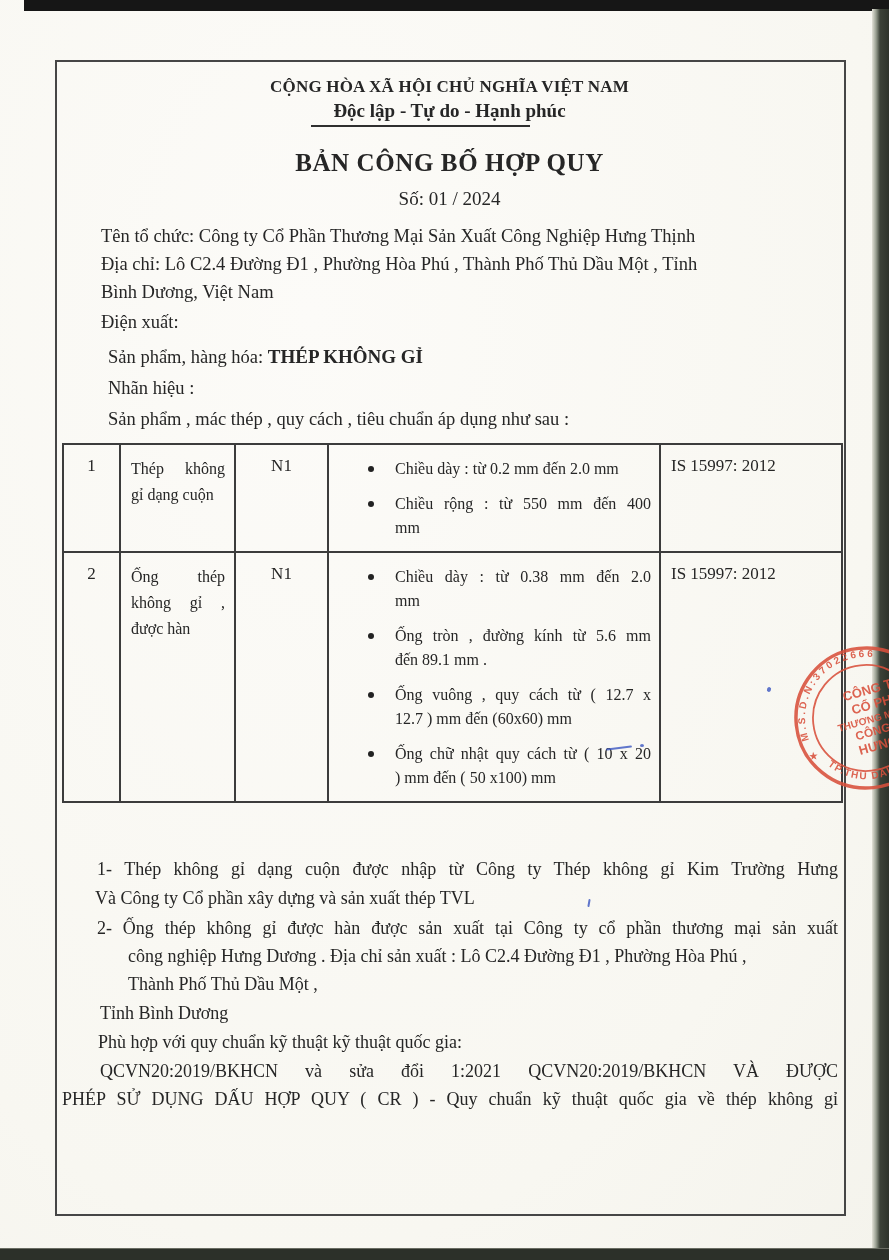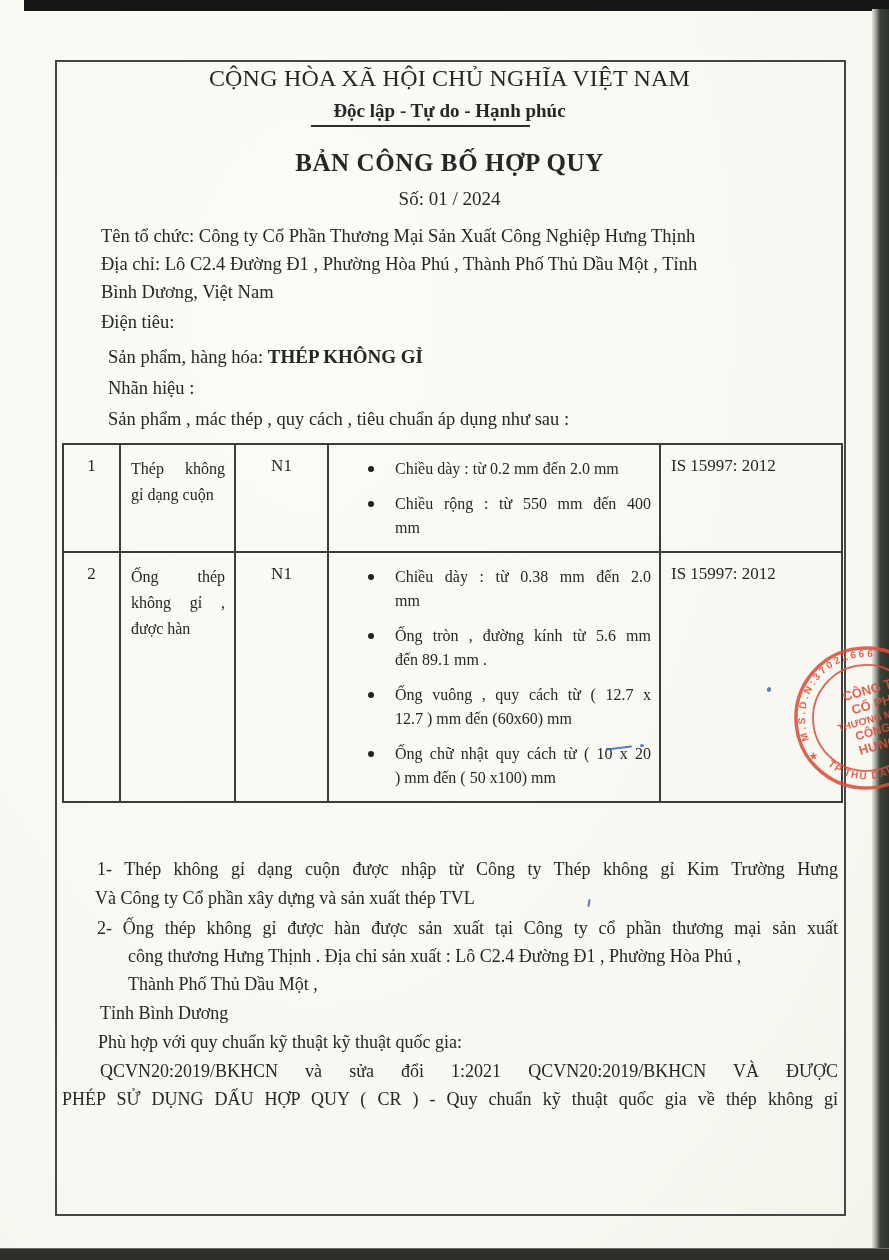--- a/index.html
+++ b/index.html
@@ -12,21 +12,21 @@
   .abs{position:absolute;}
   
   .top-band{left:24px;top:0;width:865px;height:11px;background:#161616;}
   .right-band{top:9px;right:0;width:17px;height:1251px;
     background:linear-gradient(90deg,#e3e2d8 0px,#9aa092 4px,#3c4238 8px,#2e332b 17px);}
   .bottom-band{left:0;top:1248px;width:889px;height:12px;background:#2c3029;border-top:1px solid #6a6d63;}
   
   .frame{left:55px;top:60px;width:787px;height:1152px;border:2px solid #464646;}
   
   .center-line{left:55px;width:789px;text-align:center;}
-  .h-national{top:65px;font-weight:normal;font-size:24px;letter-spacing:0.2px;}
+  .h-national{top:77px;font-weight:bold;font-size:17px;letter-spacing:0.2px;}
   .h-motto{top:100px;font-weight:bold;font-size:19px;}
   .motto-underline{left:311px;top:125px;width:219px;height:2px;background:#2f2f2f;}
   .h-title{top:149px;font-weight:bold;font-size:25px;letter-spacing:0.6px;}
   .h-number{top:188px;font-size:19px;}
   
   .body-line{font-size:18.5px;line-height:24px;white-space:nowrap;}
   .org1{left:101px;top:224px;}
   .org2{left:101px;top:252px;}
   .org3{left:101px;top:280px;}
   .org4{left:101px;top:310px;}
@@ -79,21 +79,21 @@
 
 <div class="abs center-line h-national">CỘNG HÒA XÃ HỘI CHỦ NGHĨA VIỆT NAM</div>
 <div class="abs center-line h-motto">Độc lập - Tự do - Hạnh phúc</div>
 <div class="abs motto-underline"></div>
 <div class="abs center-line h-title">BẢN CÔNG BỐ HỢP QUY</div>
 <div class="abs center-line h-number">Số: 01 / 2024</div>
 
 <div class="abs body-line org1">Tên tổ chức: Công ty Cổ Phần Thương Mại Sản Xuất Công Nghiệp Hưng Thịnh</div>
 <div class="abs body-line org2">Địa chỉ: Lô C2.4 Đường Đ1 , Phường Hòa Phú , Thành Phố Thủ Dầu Một , Tỉnh</div>
 <div class="abs body-line org3">Bình Dương, Việt Nam</div>
-<div class="abs body-line org4">Điện tiêu:</div>
+<div class="abs body-line org4">Điện xuất:</div>
 
 <div class="abs body-line prod"><span>Sản phẩm, hàng hóa: </span><b>THÉP KHÔNG GỈ</b></div>
 <div class="abs body-line brand">Nhãn hiệu :</div>
 <div class="abs body-line intro">Sản phẩm , mác thép , quy cách , tiêu chuẩn áp dụng như sau :</div>
 
 <table class="abs doc-table">
   <colgroup>
     <col style="width:57px">
       <col style="width:115px">
       <col style="width:93px">
@@ -152,21 +152,21 @@
       </div>
     </td>
     <td class="standard">IS 15997: 2012</td>
   </tr>
 </tbody>
   </table>
 
 <div class="abs fn fn1l1 jl">1- Thép không gỉ dạng cuộn được nhập từ Công ty Thép không gỉ Kim Trường Hưng</div>
 <div class="abs fn fn1l2">Và Công ty Cổ phần xây dựng và sản xuất thép TVL</div>
 <div class="abs fn fn2l1 jl">2- Ống thép không gỉ được hàn được sản xuất tại Công ty cổ phần thương mại sản xuất</div>
-<div class="abs fn fn2l2">công thương Hưng Thịnh . Địa chỉ sản xuất : Lô C2.4 Đường Đ1 , Phường Hòa Phú ,</div>
+<div class="abs fn fn2l2">công nghiệp Hưng Dương . Địa chỉ sản xuất : Lô C2.4 Đường Đ1 , Phường Hòa Phú ,</div>
 <div class="abs fn fn2l3">Thành Phố Thủ Dầu Một ,</div>
 <div class="abs fn province">Tỉnh Bình Dương</div>
 <div class="abs fn conformity">Phù hợp với quy chuẩn kỹ thuật kỹ thuật quốc gia:</div>
 <div class="abs fn qcvn1 jl">QCVN20:2019/BKHCN và sửa đổi 1:2021 QCVN20:2019/BKHCN VÀ ĐƯỢC</div>
 <div class="abs fn qcvn2 jl">PHÉP SỬ DỤNG DẤU HỢP QUY ( CR ) -  Quy chuẩn kỹ thuật quốc gia về thép không gỉ</div>
 
 <svg class="abs stamp" viewBox="0 0 170 170">
   <g fill="none" stroke="#d9503c">
     <circle cx="85" cy="85" r="70" stroke-width="3.5"></circle>
     <circle cx="85" cy="85" r="53" stroke-width="1.8"></circle>

